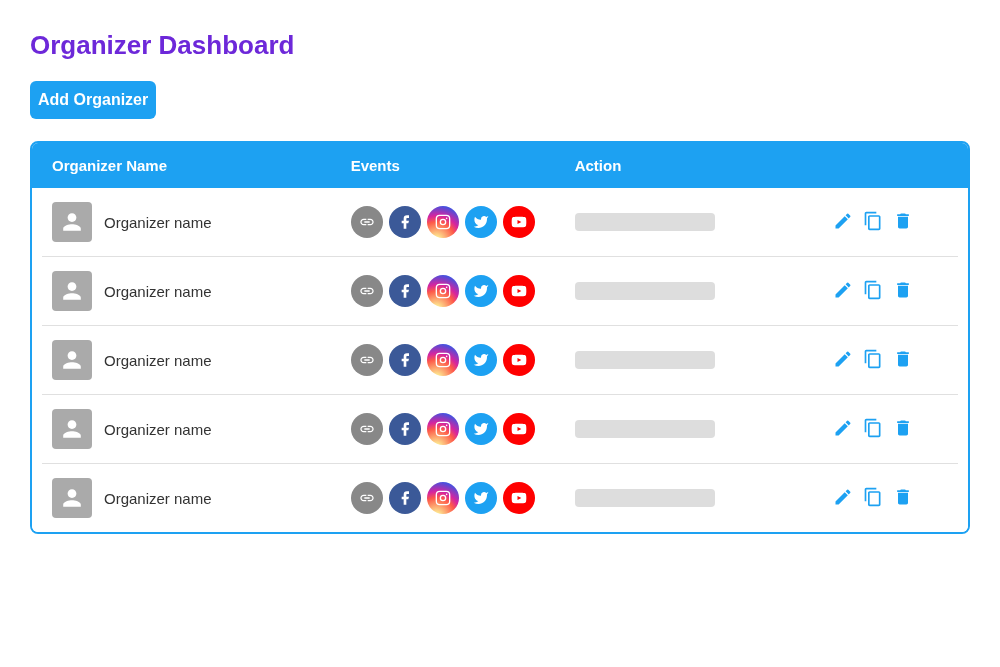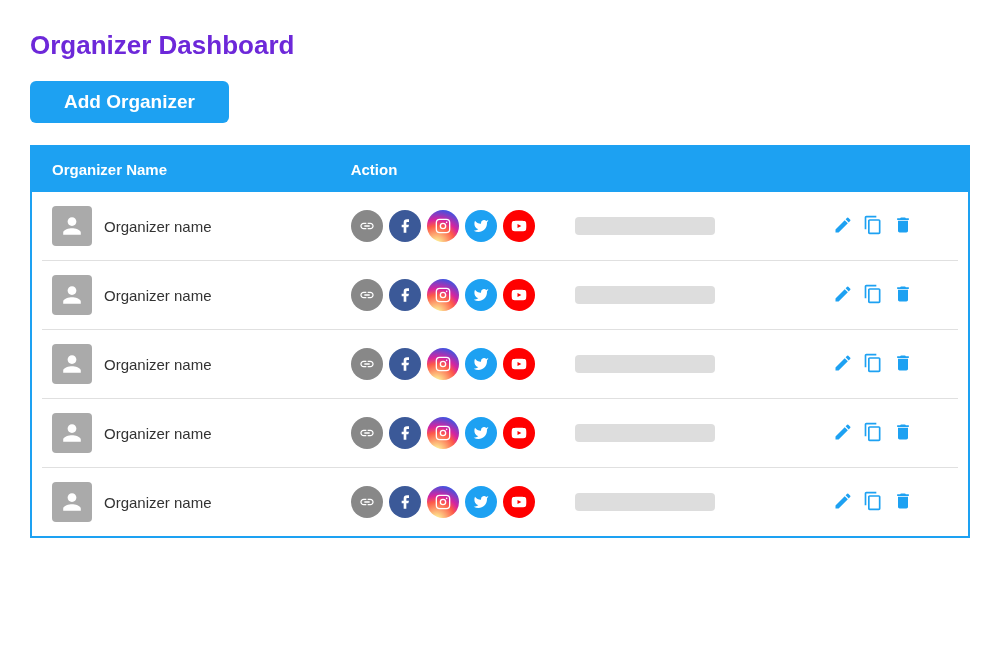--- a/index.html
+++ b/index.html
@@ -12,31 +12,31 @@
     h1 {
       font-size: 26px;
       font-weight: 700;
       margin-bottom: 20px;
       color: #6d28d9;
     }
     .add-btn {
       background: #1da1f2;
       color: #fff;
       border: none;
-      padding: 10px 34px;
+      padding: 10px 8px;
       border-radius: 6px;
-      font-size: 19px;
+      font-size: 16px;
       font-weight: 600;
       cursor: pointer;
       margin-bottom: 22px;
     }
 
     .table-wrapper {
       border: 2px solid #1da1f2;
-      border-radius: 0;
+      border-radius: 8px;
       overflow: hidden;
     }
     .table-header {
       display: grid;
       grid-template-columns: 2fr 1.5fr 1.5fr 1fr;
       background: #1da1f2;
       padding: 14px 20px;
     }
     .table-header .col {
       color: #fff;
@@ -134,20 +134,21 @@
 
 
 
 <h1>Organizer Dashboard</h1>
 
 <button class="add-btn">Add Organizer</button>
 
 <div class="table-wrapper">
   <div class="table-header">
     <div class="col">Organizer Name</div>
+    <div class="col">Events</div>
     <div class="col">Action</div>
   </div>
   <div class="table-body" id="table-body">
 
   <div class="table-row">
     <div class="organizer-cell">
       <div class="avatar">
         <svg viewBox="0 0 24 24" xmlns="http://www.w3.org/2000/svg">
           <path d="M12 12c2.7 0 4.8-2.1 4.8-4.8S14.7 2.4 12 2.4 7.2 4.5 7.2 7.2 9.3 12 12 12zm0 2.4c-3.2 0-9.6 1.6-9.6 4.8v2.4h19.2v-2.4c0-3.2-6.4-4.8-9.6-4.8z"></path>
         </svg>

